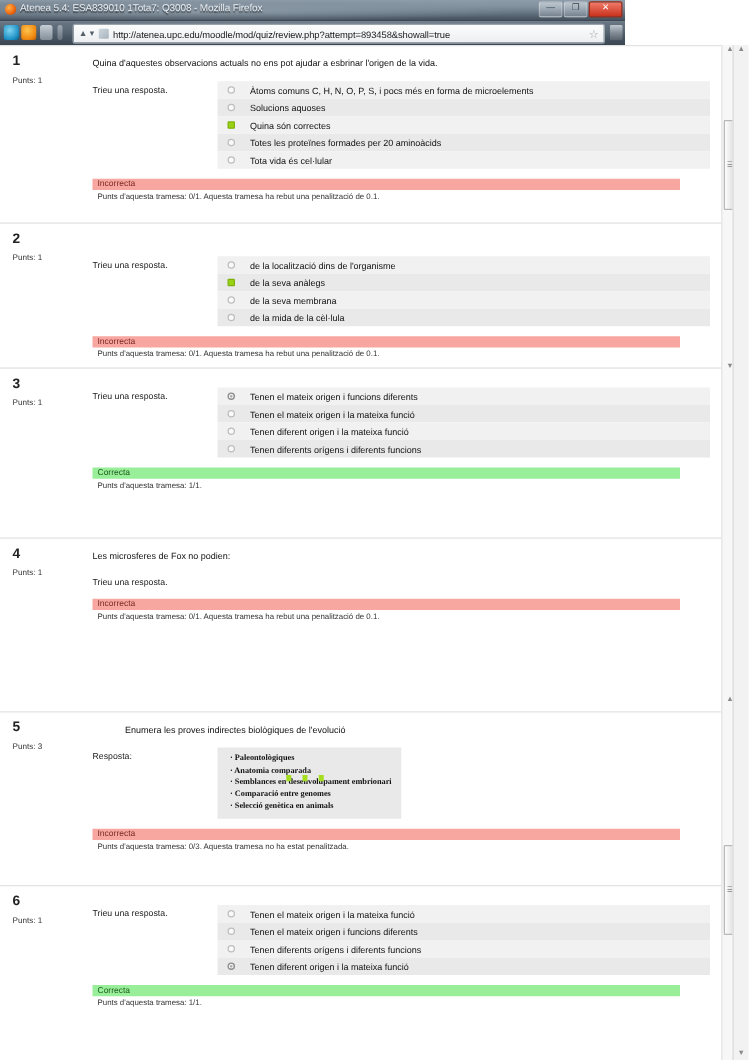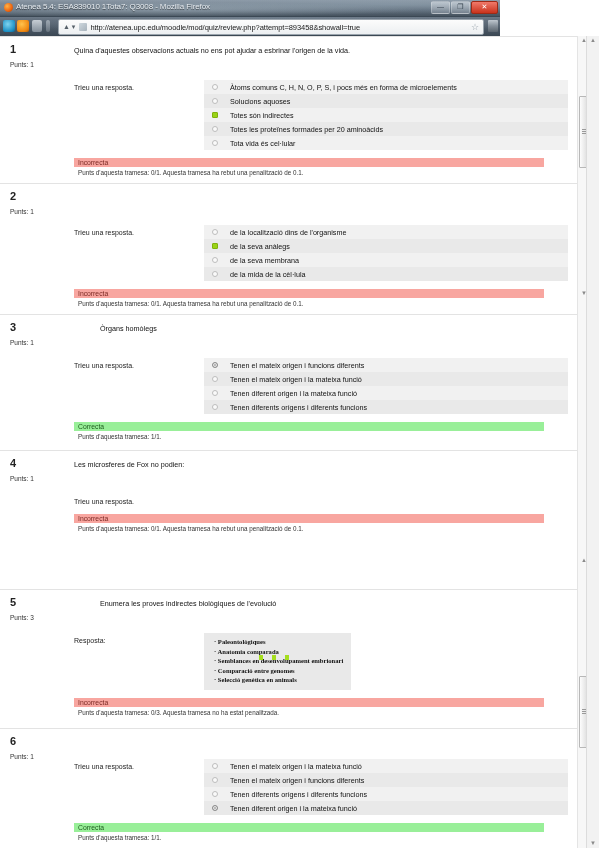--- a/index.html
+++ b/index.html
@@ -183,22 +183,21 @@
   .q-body { margin-left: 74px; }
 
   .q-text {
     font-size: 7.2px; color: #111; line-height: 11px;
     margin: 2px 0 0 0; min-height: 9px;
   }
   .q-text.indented { padding-left: 26px; }
 
   .answer-row {
     display: flex; align-items: flex-start;
-    margin-top: 24px;
-    gap: 30px;
+    margin-top: 9px;
   }
   .choose-label {
     font-size: 7px; color: #222; width: 100px; flex: 0 0 100px;
     padding-top: 3px; line-height: 9px;
   }
   .options { flex: 1 1 auto; max-width: 420px; }
 
   .opt {
     display: flex; align-items: center;
     height: 14px;
@@ -306,21 +305,21 @@
                     <div class="opt">
                       <span class="radio"></span>
                       <span class="opt-text">Àtoms comuns C, H, N, O, P, S, i pocs més en forma de microelements</span>
                     </div>
                     <div class="opt">
                       <span class="radio"></span>
                       <span class="opt-text">Solucions aquoses</span>
                     </div>
                     <div class="opt">
                       <span class="radio sel-green"></span>
-                      <span class="opt-text">Totes són indirectes</span>
+                      <span class="opt-text">Quina són correctes</span>
                     </div>
                     <div class="opt">
                       <span class="radio"></span>
                       <span class="opt-text">Totes les proteïnes formades per 20 aminoàcids</span>
                     </div>
                     <div class="opt">
                       <span class="radio"></span>
                       <span class="opt-text">Tota vida és cel·lular</span>
                     </div>
                   </div>
@@ -368,21 +367,20 @@
               </div>
             </div>
           </div>
           <div class="qblock" style="min-height: 137px;">
             <div class="q-inner">
               <div class="q-num-col">
                 <div class="q-num">3</div>
                 <div class="q-points">Punts: 1</div>
               </div>
               <div class="q-body">
-                <div class="q-text indented">Òrgans homòlegs</div>
                 <div class="answer-row">
                   <div class="choose-label">Trieu una resposta.</div>
                   <div class="options">
                     <div class="opt">
                       <span class="radio sel-gray"></span>
                       <span class="opt-text">Tenen el mateix origen i funcions diferents</span>
                     </div>
                     <div class="opt">
                       <span class="radio"></span>
                       <span class="opt-text">Tenen el mateix origen i la mateixa funció</span>

